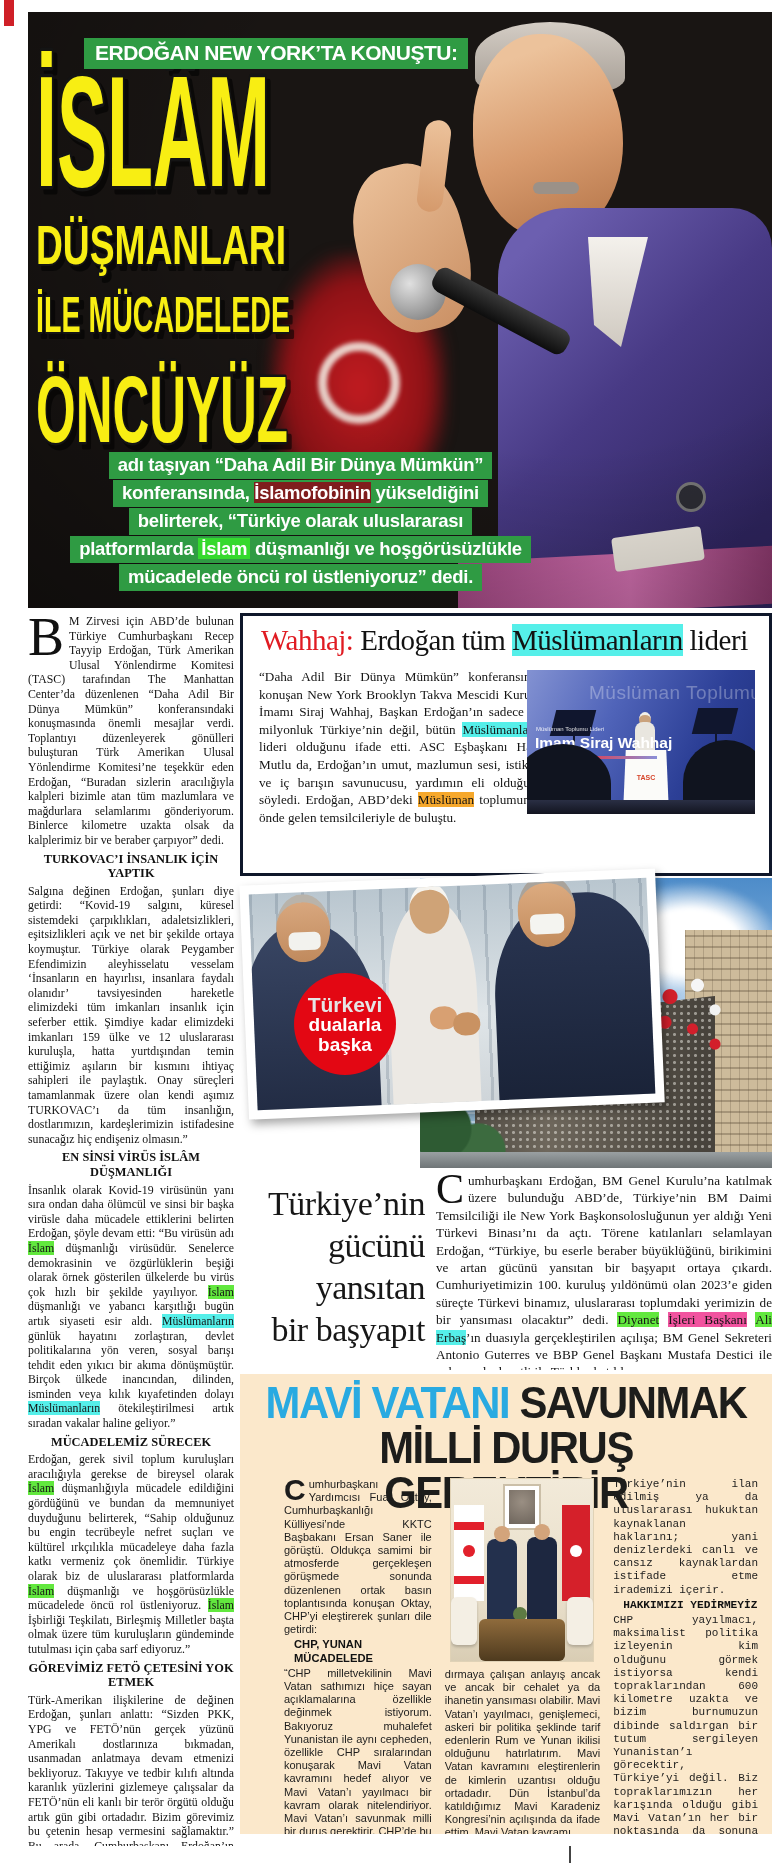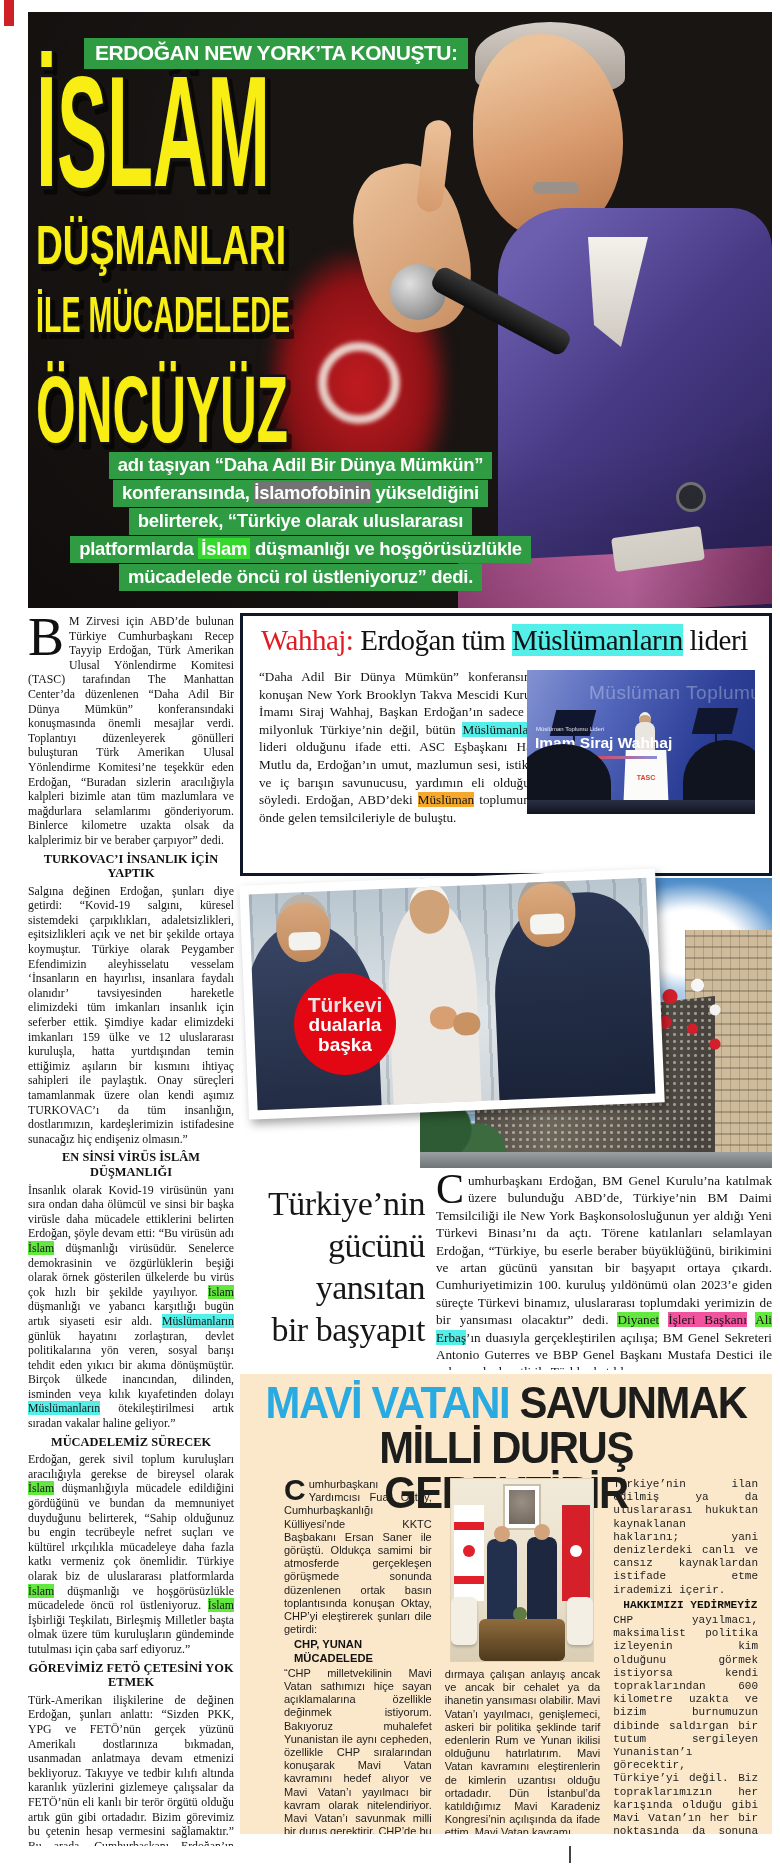--- a/index.html
+++ b/index.html
@@ -3,21 +3,21 @@
 <meta charset="utf-8">
 <style>
   html,body{margin:0;padding:0;background:#fff;}
   .page{position:relative;width:780px;height:1867px;background:#fff;overflow:hidden;
         font-family:"Liberation Serif",serif;color:#141414;padding-left:21px;}
   .abs{position:absolute;}
   
   .seg{}
   .hl-green{background:#62e83e;}
   .hl-cyan{background:#55efe9;}
-  .hl-yellow{background:#737373;}
+  .hl-yellow{background:#7f1d1d;}
   .hl-orange{background:#f6a82c;}
   .hl-pink{background:#f1539f;}
   .red{color:#e01b22;}
   .blue{color:#29aae1;}
   .dark{color:#1d1d1b;}
   .accent-green{color:#8ce04a;}
   .deck-green{background:#35d92e;color:#fff;padding:0 3px;}
   
   .corner-mark{left:4px;top:0;width:10px;height:26px;background:#cf2027;}
   

